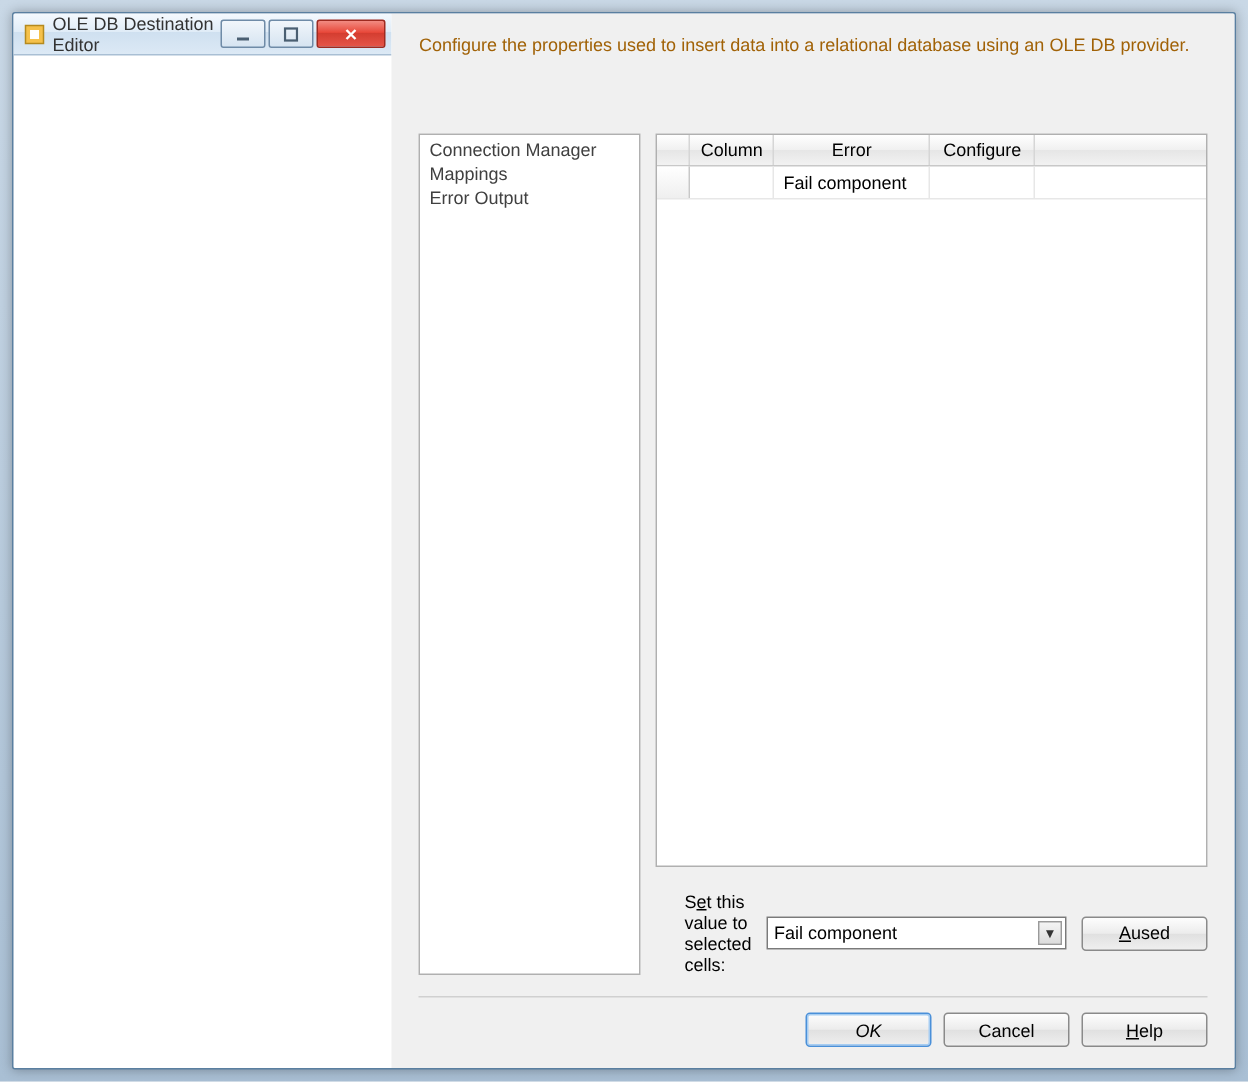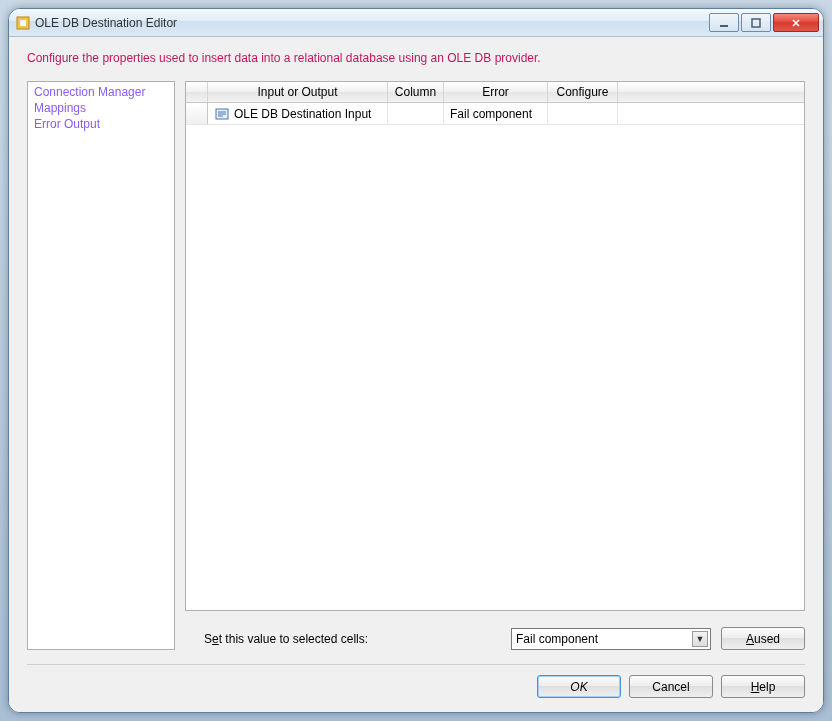--- a/index.html
+++ b/index.html
@@ -10,24 +10,24 @@
       width: 832px;
       height: 721px;
       overflow: hidden;
       padding: 8px;
     }
     .window {
       width: 100%;
       height: 100%;
       background: #fff;
       border: 1px solid #5a7fa0;
-      border-radius: 12px;
+      border-radius: 2px;
       box-shadow: 0 0 8px rgba(0,0,0,0.3);
       display: flex;
-      flex-direction: column;
+      flex-direction: row;
       overflow: hidden;
     }
     .titlebar {
       height: 28px;
       background: linear-gradient(to bottom, #f4f9fe 0%, #e0ecf7 45%, #cfe0f0 46%, #dce9f5 100%);
       border-bottom: 1px solid #a9bfd4;
       display: flex;
       align-items: center;
       padding: 0 4px 0 6px;
     }
@@ -56,37 +56,37 @@
     }
     .client {
       flex: 1;
       background: #f0f0f0;
       padding: 14px 18px 14px 18px;
       display: flex;
       flex-direction: column;
     }
     .desc {
       font-size: 12px;
-      color: #be185d;
-      margin-bottom: 16px;
+      color: #a16207;
+      margin-bottom: 52px;
     }
     .main-area {
       flex: 1;
       display: flex;
       gap: 10px;
     }
     .sidebar {
       width: 148px;
       background: #fff;
       border: 1px solid #b0b0b0;
       padding: 2px;
     }
     .sidebar-item {
       padding: 1px 4px;
-      color: #8b5cf6;
+      color: #404040;
       font-size: 12px;
       cursor: default;
     }
     .content-col {
       flex: 1;
       display: flex;
       flex-direction: column;
     }
     .grid-container {
       flex: 1;
@@ -235,36 +235,26 @@
       <div class="sidebar">
         <div class="sidebar-item">Connection Manager</div>
         <div class="sidebar-item">Mappings</div>
         <div class="sidebar-item">Error Output</div>
       </div>
 
       <div class="content-col">
         <div class="grid-container">
           <div class="grid-header">
             <div class="gh rowhead"></div>
-            <div class="gh c1">Input or Output</div>
             <div class="gh c2">Column</div>
             <div class="gh c3">Error</div>
             <div class="gh c4">Configure</div>
           </div>
           <div class="grid-row">
             <div class="gc rowhead"></div>
-            <div class="gc c1">
-              <span class="node-icon">
-                <svg width="16" height="16" viewBox="0 0 16 16">
-                    <rect x="2" y="3" width="12" height="10" fill="#e6f0fb" stroke="#4877b5"></rect>
-                    <path d="M4 6 h8 M4 8 h8 M4 10 h5" stroke="#4877b5" stroke-width="1"></path>
-                  </svg>
-              </span>
-              <span>OLE DB Destination Input</span>
-            </div>
             <div class="gc c2"></div>
             <div class="gc c3">Fail component</div>
             <div class="gc c4"></div>
           </div>
         </div>
 
         <div class="set-row">
           <label><span>S</span><span class="ul">e</span><span>t this value to selected cells:</span></label>
           <div class="combo">
             <span>Fail component</span>

